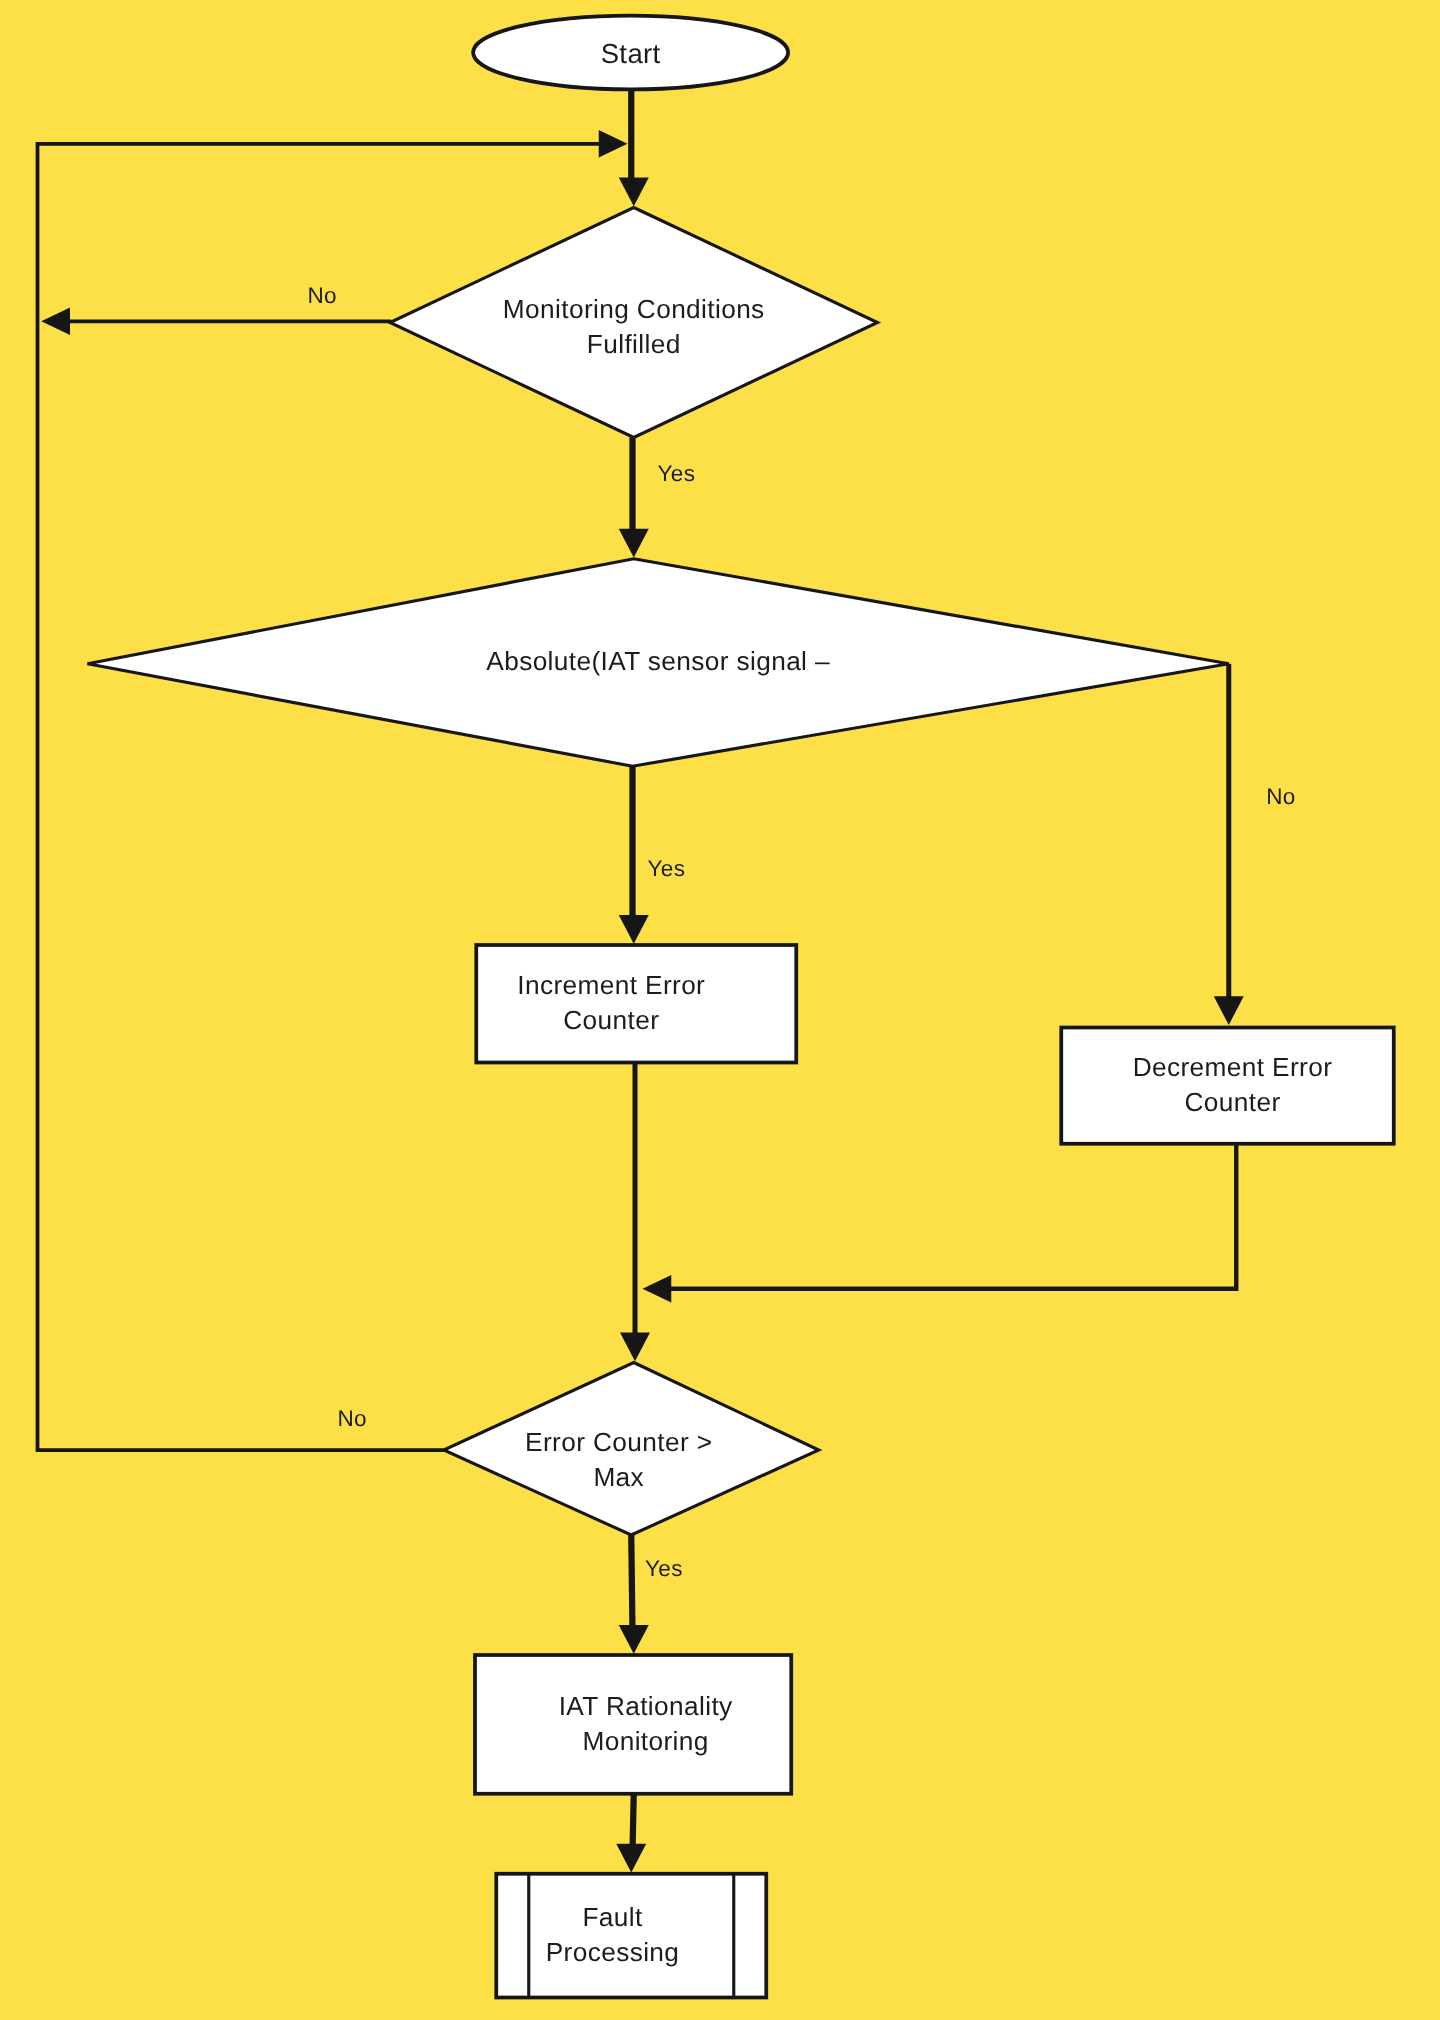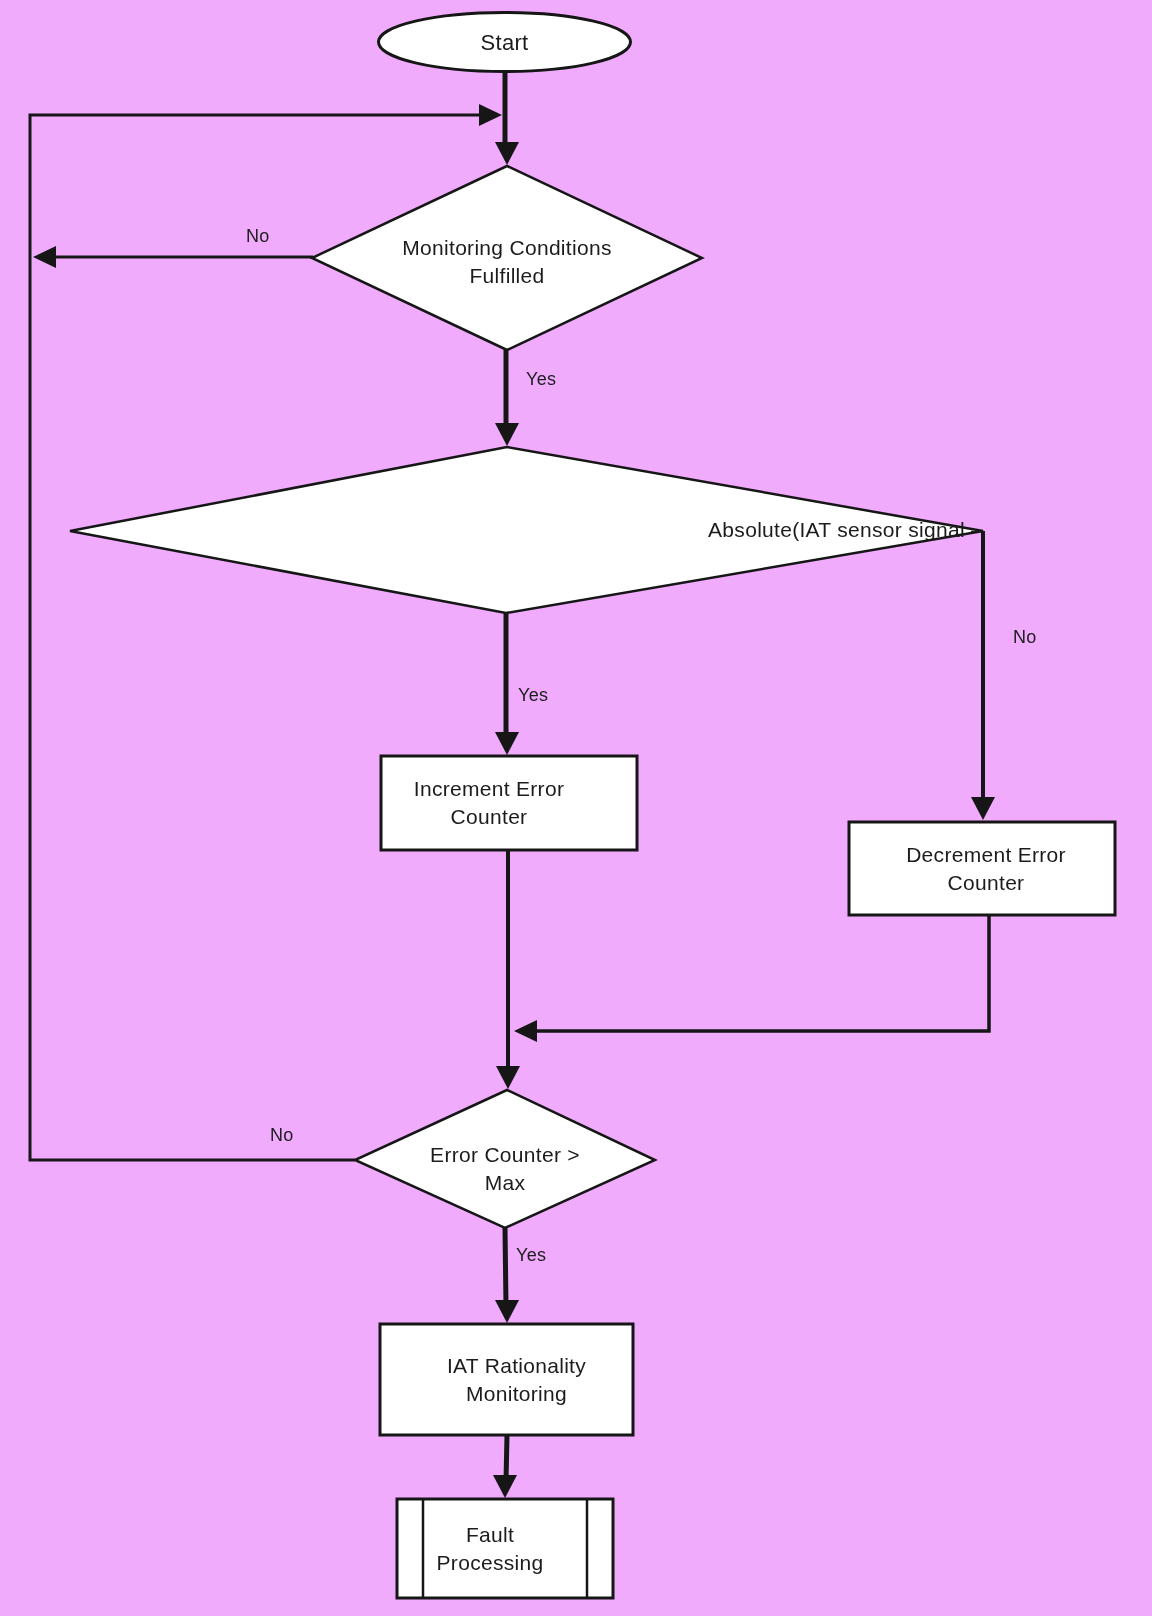--- a/index.html
+++ b/index.html
@@ -1,20 +1,20 @@
 <!DOCTYPE html>
 <html><head>
 <meta charset="utf-8">
 <style>
   html, body { margin: 0; padding: 0; background: #ffffff; }
   .canvas {
     position: relative;
     width: 1152px;
     height: 1616px;
-    background: #f0abfc;
+    background: #fde047;
     overflow: hidden;
     font-family: "Liberation Sans", "DejaVu Sans", sans-serif;
     color: #1c1c1c;
   }
   .layer {
     position: absolute;
     left: 0; top: 0;
     width: 1152px; height: 1616px;
   }
   .node-label {
@@ -85,35 +85,35 @@
 
   <div class="node-label" style="left:377px; top:13px; width:255px; height:59px; font-size:22px;">
     <span>Start</span>
   </div>
 
   <div class="node-label pad-sm" style="left:312px; top:166px; width:390px; height:184px;">
     <span>Monitoring Conditions</span>
     <span>Fulfilled</span>
   </div>
 
-  <div class="node-label" style="left:70px; top:447px; width:913px; height:166px;align-items:flex-end;">
+  <div class="node-label" style="left:70px; top:447px; width:913px; height:166px;">
     <span>Absolute(IAT sensor signal –</span>
   </div>
 
   <div class="node-label" style="left:381px; top:756px; width:216px; height:94px;">
     <span>Increment Error</span>
     <span>Counter</span>
   </div>
 
   <div class="node-label" style="left:853px; top:822px; width:266px; height:93px;">
     <span>Decrement Error</span>
     <span>Counter</span>
   </div>
 
-  <div class="node-label pad-md" style="left:355px; top:1090px; width:300px; height:138px;">
+  <div class="node-label pad-md" style="left:345px; top:1090px; width:300px; height:138px;">
     <span>Error Counter &gt;</span>
     <span>Max</span>
   </div>
 
   <div class="node-label" style="left:380px; top:1324px; width:273px; height:111px;">
     <span>IAT Rationality</span>
     <span>Monitoring</span>
   </div>
 
   <div class="node-label" style="left:382px; top:1499px; width:216px; height:99px;">

